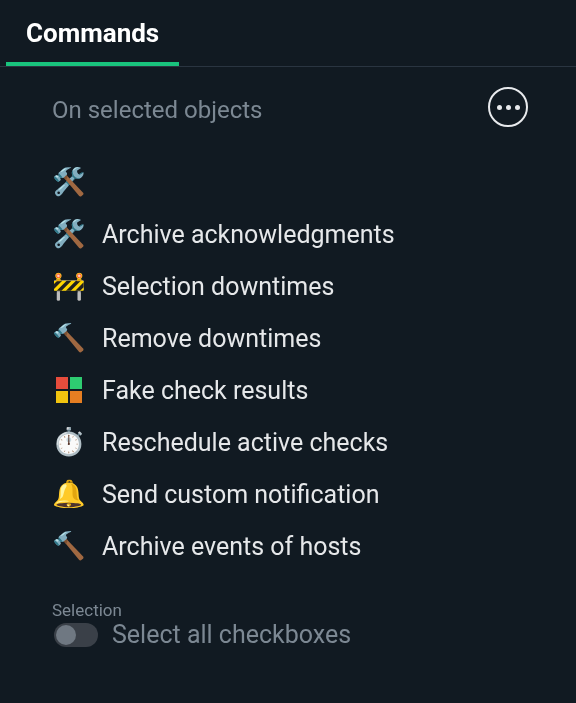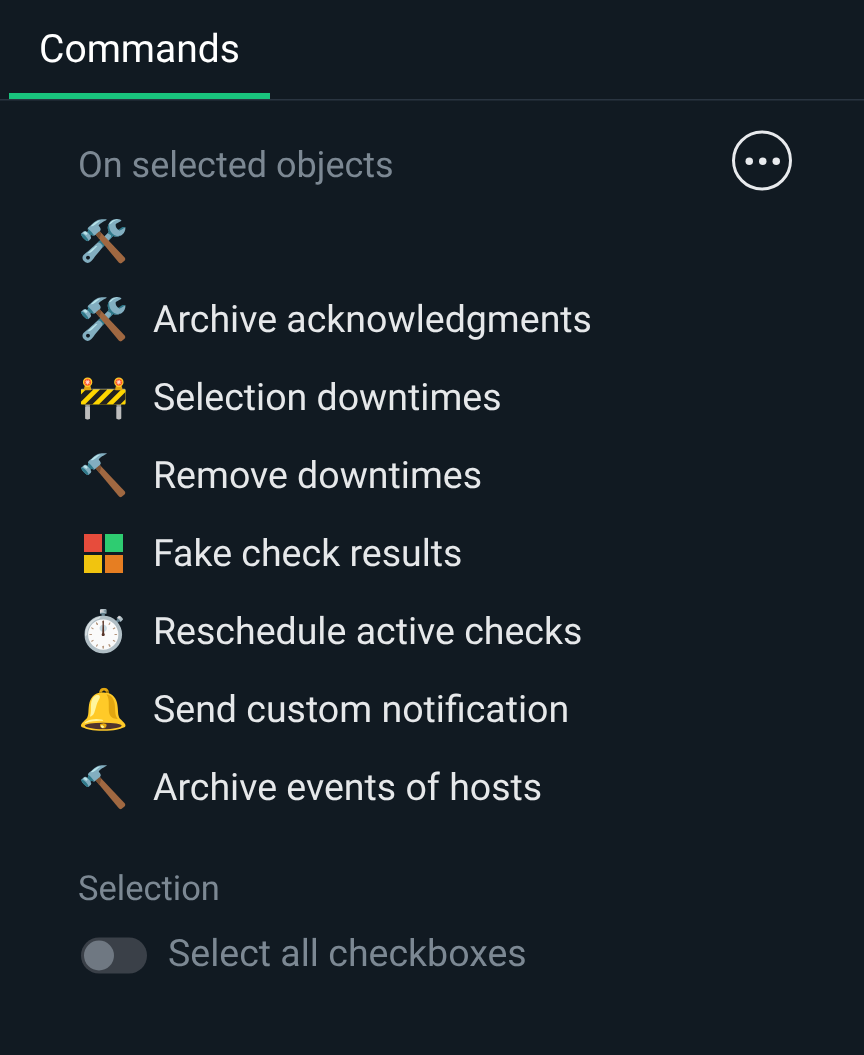--- a/index.html
+++ b/index.html
@@ -1,29 +1,29 @@
 <!DOCTYPE html>
 <html><head>
 <meta charset="utf-8">
 <style>
   html,body{margin:0;padding:0;width:576px;height:703px;background:#111a22;font-family:-apple-system,BlinkMacSystemFont,"Segoe UI",Roboto,sans-serif;color:#e5e7eb;overflow:hidden}
   .container{width:100%;height:100%;display:flex;flex-direction:column}
   .tab-bar{display:flex;border-bottom:1px solid #2a3541}
-  .tab{padding:18px 20px 14px 20px;font-size:26px;font-weight:400;color:#fff;border-bottom:4px solid transparent;margin-left:6px}
+  .tab{padding:18px 20px 14px 20px;font-size:26px;font-weight:700;color:#fff;border-bottom:4px solid transparent;margin-left:6px}
   .tab.active{border-bottom:4px solid #19c37d}
   .panel{padding:26px 48px 20px 52px;flex:1}
-  .section-head{font-size:24px;color:#7c8893;margin-bottom:8px;display:flex;align-items:center;justify-content:flex-start}
+  .section-head{font-size:24px;color:#7c8893;margin-bottom:29px;display:flex;align-items:center;justify-content:flex-start}
   .section-head .head-row{flex:1}
   .more-icon{width:36px;height:36px;border:2.5px solid #e8eaed;border-radius:50%;display:flex;align-items:center;justify-content:center;gap:4px;cursor:pointer;margin-top:-6px}
   .more-icon span{width:5px;height:5px;background:#e8eaed;border-radius:50%;display:block}
   .cmd-list{display:flex;flex-direction:column;gap:0}
   .cmd-item{display:flex;align-items:center;gap:16px;padding:9px 0;cursor:pointer;font-size:25px;color:#e6e8ea}
   .cmd-icon{width:34px;height:34px;display:flex;align-items:center;justify-content:center;font-size:27px;flex-shrink:0}
   .sel-section{margin-top:28px}
-  .sel-head{font-size:23px;color:#7c8893;margin-bottom:16px}
+  .sel-head{font-size:17px;color:#7c8893;margin-bottom:0}
   .sel-row{display:flex;align-items:center;gap:14px;font-size:25px;color:#7c8893}
   .toggle{width:44px;height:24px;background:#3a4048;border-radius:14px;position:relative;cursor:pointer;flex-shrink:0;margin-left:2px}
   .toggle .knob{position:absolute;left:2px;top:2px;width:20px;height:20px;background:#6f7882;border-radius:50%}
   
   .ic-comment{width:28px;height:24px;background:#fff;border-radius:7px;position:relative;display:flex;flex-direction:column;justify-content:center;align-items:center;gap:3px}
   .ic-comment::after{content:"";position:absolute;bottom:-6px;left:8px;border:5px solid transparent;border-top-color:#fff}
   .ic-comment i{display:block;width:15px;height:2.5px;background:#555;border-radius:2px}
   .ic-windows{width:26px;height:26px;display:grid;grid-template-columns:1fr 1fr;grid-template-rows:1fr 1fr;gap:1.5px}
   .ic-windows span:nth-child(1){background:#e74c3c}
   .ic-windows span:nth-child(2){background:#2ecc71}

